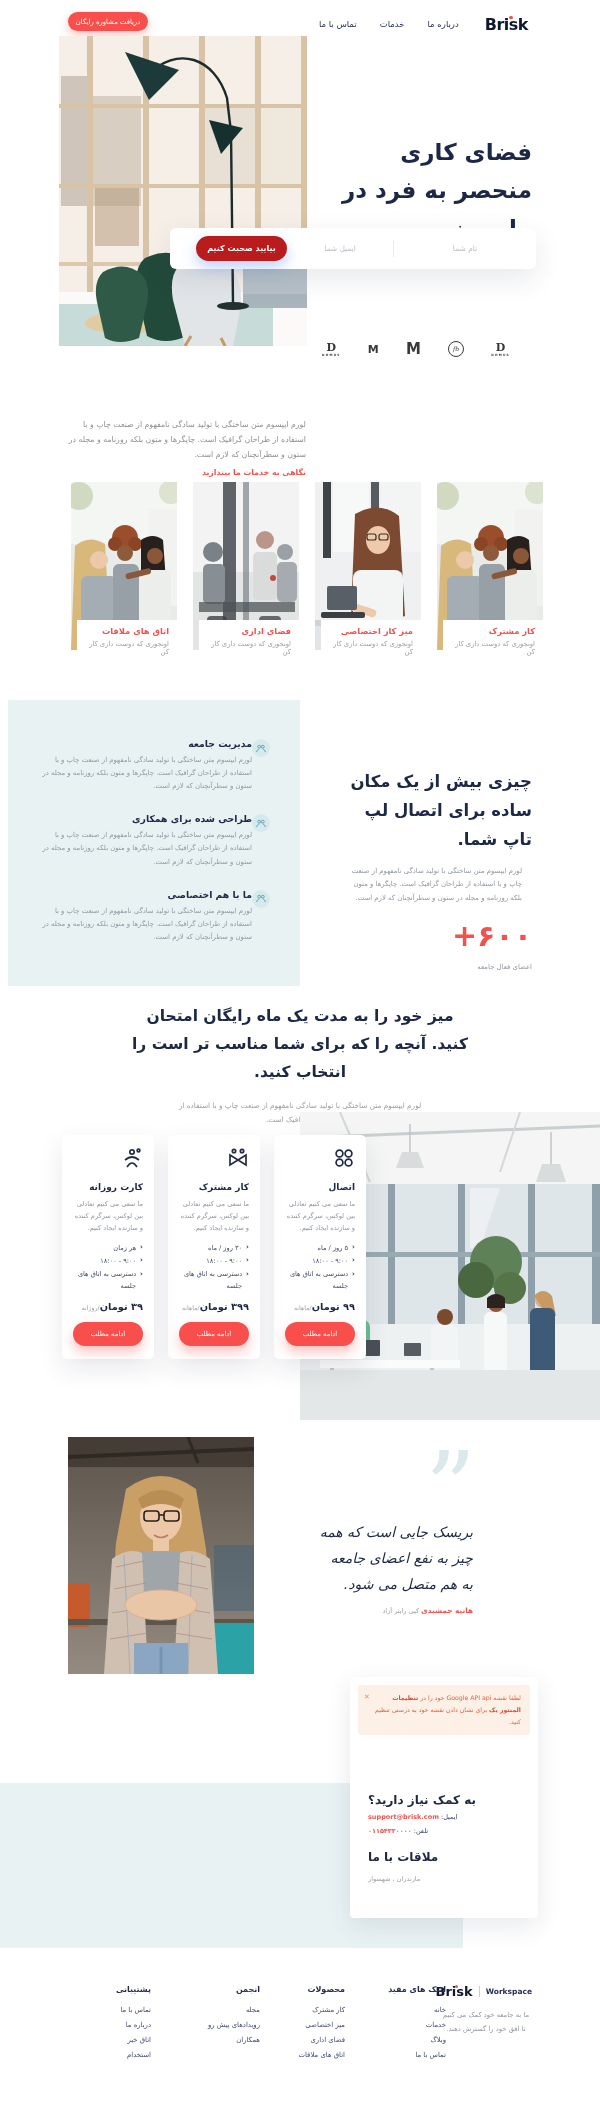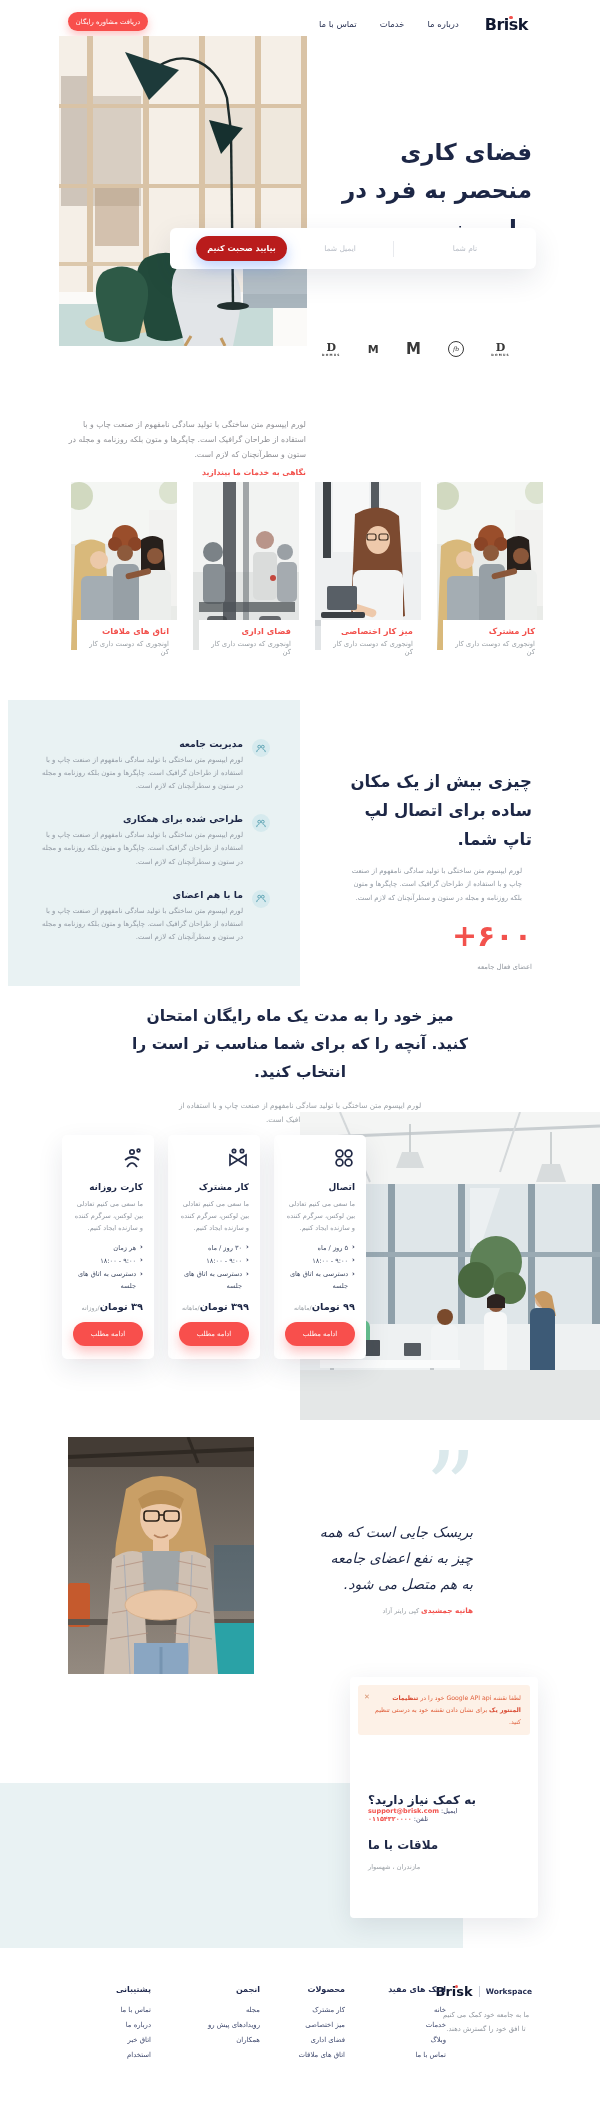--- a/index.html
+++ b/index.html
@@ -44,21 +44,21 @@
   
   .svc-row{left:71px;top:482px;width:472px;display:flex;gap:16px;}
   .svc{position:relative;width:106px;cursor:pointer;}
   .svc-img{width:106px;height:168px;overflow:hidden;}
   .svc-plate{position:absolute;right:0;bottom:-10px;width:100px;background:#fff;padding:6px 8px 4px;text-align:right;}
   .svc-t{font-size:8.3px;font-weight:bold;color:#f2524d;}
   .svc-s{font-size:6.8px;color:#9aa0a6;margin-top:4px;}
   
   .teal-panel{left:8px;top:700px;width:292px;height:286px;background:#e9f2f3;}
   .feats{left:38px;top:738px;width:232px;}
-  .feat{display:flex;gap:9px;margin-bottom:20px;align-items:flex-start;}
+  .feat{display:flex;margin-bottom:20px;align-items:flex-start;}
   .feat-ic{flex:none;width:18px;height:18px;border-radius:50%;background:#d6eaee;display:flex;align-items:center;justify-content:center;margin-top:1px;}
   .feat-body{text-align:right;}
   .feat-t{font-size:9.3px;font-weight:bold;color:#1d2746;}
   .feat-p{font-size:6.9px;color:#8f97a1;line-height:1.9;margin-top:5px;}
   .comm-col{right:68px;top:768px;width:182px;text-align:right;}
   .comm-h{font-size:16.5px;font-weight:bold;line-height:1.75;}
   .comm-p{font-size:6.9px;color:#8f97a1;line-height:2;margin-top:10px;width:172px;margin-right:auto;margin-left:0;}
   .comm-stat{direction:ltr;text-align:right;font-size:30px;font-weight:bold;color:#f2524d;margin-top:12px;}
   .comm-cap{font-size:6.9px;color:#8f959d;margin-top:10px;}
   
@@ -88,21 +88,21 @@
   
   .teal-panel2{left:0;top:1783px;width:463px;height:165px;background:#e9f2f3;}
   .map-card{left:350px;top:1677px;width:188px;height:241px;background:#fff;border-radius:4px;
             box-shadow:0 8px 26px rgba(25,35,65,.10);padding:8px;z-index:2;}
   .alert{position:relative;background:#fdf1e7;border-radius:3px;padding:7px 9px 7px 16px;font-size:6.2px;
          color:#e0603c;line-height:1.95;text-align:right;}
   .alert b{color:#d94b33;}
   .alert .x{position:absolute;left:6px;top:6px;font-size:7px;color:#d8926f;cursor:pointer;}
   .contact{padding:58px 10px 0;text-align:left;}
   .ct-h{font-size:12px;font-weight:bold;}
-  .ct-row{font-size:6.5px;color:#39426a;}
+  .ct-row{font-size:6.5px;color:#39426a;margin-top:6px;}
   .ct-row .val{color:#f2524d;font-weight:bold;cursor:pointer;direction:ltr;unicode-bidi:embed;}
   .ct-h2{font-size:12px;font-weight:bold;margin-top:15px;}
   .ct-addr{font-size:6.5px;color:#9aa0a6;margin-top:11px;}
   
   .fcol{top:1985px;text-align:right;}
   .f-title{font-size:8px;font-weight:bold;color:#252e52;margin-bottom:12px;}
   .f-link{font-size:6.9px;color:#3c466b;margin-bottom:7px;cursor:pointer;}
   .brand{right:68px;top:1984px;width:120px;text-align:right;}
   .brand-row{display:flex;justify-content:flex-start;align-items:center;gap:6px;direction:ltr;justify-content:flex-end;}
   .brand-logo{font-size:13px;font-weight:bold;color:#101830;position:relative;}
@@ -322,21 +322,21 @@
     </div>
     <div class="feat">
       <div class="feat-ic">
         <svg width="10" height="9" viewBox="0 0 14 12" fill="none" stroke="#5ea4b4" stroke-width="1.4">
             <circle cx="4.5" cy="3.5" r="2"></circle>
             <circle cx="9.5" cy="3.5" r="2"></circle>
             <path d="M1 11c0-2.5 2-4 3.5-4M13 11c0-2.5-2-4-3.5-4"></path>
           </svg>
       </div>
       <div class="feat-body">
-        <div class="feat-t">ما با هم اعضای</div>
+        <div class="feat-t">ما با هم اختصاصی</div>
         <div class="feat-p">لورم ایپسوم متن ساختگی با تولید سادگی نامفهوم از صنعت چاپ و با استفاده از طراحان گرافیک است. چاپگرها و متون بلکه روزنامه و مجله در ستون و سطرآنچنان که لازم است.</div>
       </div>
     </div>
   </div>
   <div class="abs comm-col">
     <div class="comm-h">چیزی بیش از یک مکان ساده برای اتصال لپ تاپ شما.</div>
     <div class="comm-p">لورم ایپسوم متن ساختگی با تولید سادگی نامفهوم از صنعت چاپ و با استفاده از طراحان گرافیک است. چاپگرها و متون بلکه روزنامه و مجله در ستون و سطرآنچنان که لازم است.</div>
     <div class="comm-stat">+۶۰۰</div>
     <div class="comm-cap">اعضای فعال جامعه</div>
   </div>

